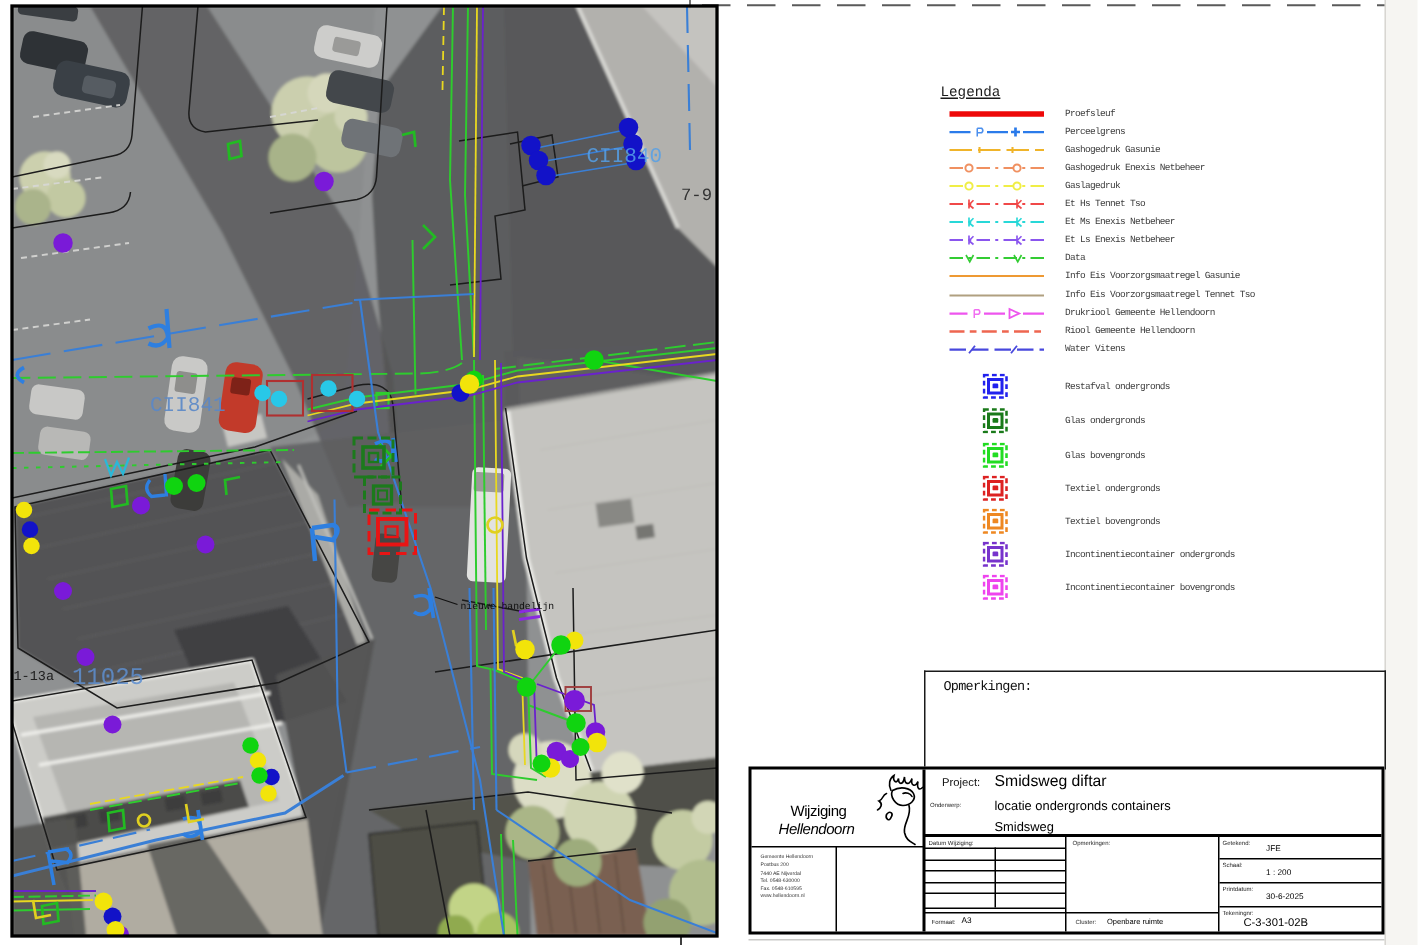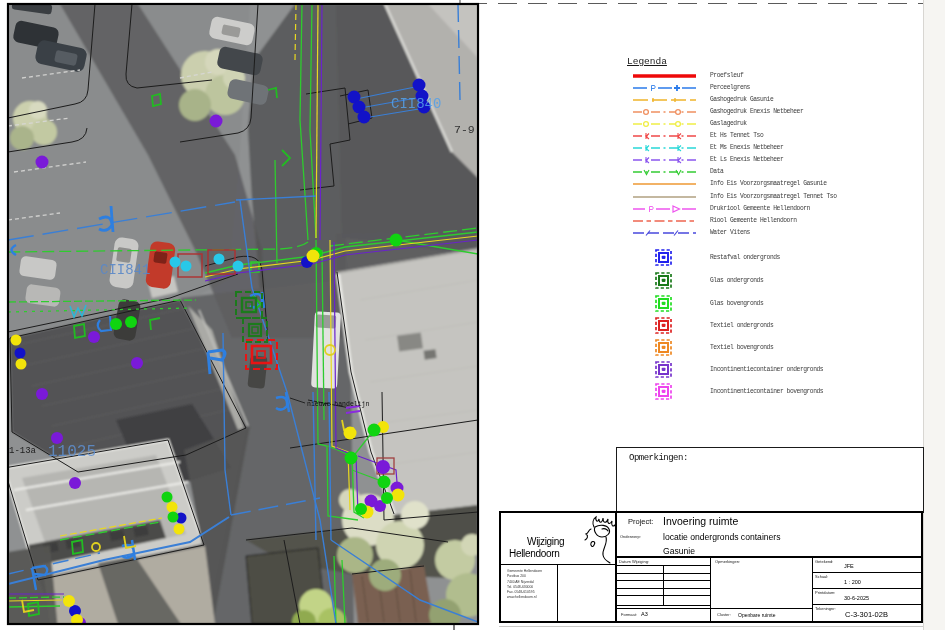--- a/index.html
+++ b/index.html
@@ -540,40 +540,40 @@
 <div class="cell" style="left:115px;top:82px;width:94px;height:1px;background:#000;"></div>
 <div class="cell" style="left:115px;top:91.5px;width:94px;height:1px;background:#000;"></div>
 <div class="cell" style="left:115px;top:94.5px;width:196px;height:1.2px;background:#000;"></div>
 <div class="cell" style="left:208.5px;top:43px;width:1px;height:65px;background:#000;"></div>
 <div class="cell" style="left:310.5px;top:43px;width:1.5px;height:65px;background:#000;"></div>
 <div class="cell" style="left:312px;top:59px;width:108px;height:1px;background:#000;"></div>
 <div class="cell" style="left:312px;top:75px;width:108px;height:1px;background:#000;"></div>
 <div class="cell" style="left:312px;top:91px;width:108px;height:1px;background:#000;"></div>
 
 <div class="cell" style="left:127px;top:4px;font-size:7.5px;color:#111;">Project:</div>
-<div class="cell" style="left:162px;top:2px;font-size:10.5px;color:#000;">Invoering ruimte</div>
+<div class="cell" style="left:162px;top:2px;font-size:10.5px;color:#000;">Smidsweg diftar</div>
 <div class="cell" style="left:119px;top:21px;font-size:4px;color:#222;">Onderwerp:</div>
 <div class="cell" style="left:162px;top:19px;font-size:8.6px;color:#000;">locatie ondergronds containers</div>
-<div class="cell" style="left:162px;top:33px;font-size:8.6px;color:#000;">Gasunie</div>
+<div class="cell" style="left:162px;top:33px;font-size:8.6px;color:#000;">Smidsweg</div>
 <div class="cell" style="left:118px;top:45.5px;font-size:4px;color:#222;">Datum Wijziging:</div>
 <div class="cell" style="left:214px;top:45.5px;font-size:4px;color:#222;">Opmerkingen:</div>
 <div class="cell" style="left:314px;top:45.5px;font-size:4px;color:#222;">Getekend:</div>
 <div class="cell" style="left:343px;top:50px;font-size:5.5px;color:#000;">JFE</div>
 <div class="cell" style="left:314px;top:61px;font-size:4px;color:#222;">Schaal:</div>
 <div class="cell" style="left:343px;top:66px;font-size:5.5px;color:#000;">1 : 200</div>
 <div class="cell" style="left:314px;top:77px;font-size:4px;color:#222;">Printdatum:</div>
 <div class="cell" style="left:343px;top:82px;font-size:5.5px;color:#000;">30-6-2025</div>
 <div class="cell" style="left:314px;top:93px;font-size:4px;color:#222;">Tekeningnr:</div>
-<div class="cell" style="left:344px;top:97px;font-size:7.5px;color:#000;">C-3-301-02B</div>
+<div class="cell" style="left:328px;top:97px;font-size:7.5px;color:#000;">C-3-301-02B</div>
 <div class="cell" style="left:120px;top:99px;font-size:4px;color:#222;">Formaat:</div>
 <div class="cell" style="left:140px;top:98px;font-size:5.5px;color:#000;">A3</div>
 <div class="cell" style="left:216px;top:99px;font-size:4px;color:#222;">Cluster:</div>
 <div class="cell" style="left:237px;top:98.5px;font-size:5px;color:#000;">Openbare ruimte</div>
 <div class="cell" style="left:26px;top:23px;font-size:10px;letter-spacing:-0.3px;color:#000;">Wijziging</div>
-<div class="cell" style="left:8px;top:34.5px;font-size:10px;letter-spacing:-0.3px;color:#000;">Hellendoorn</div>
+<div class="cell" style="left:18px;top:34.5px;font-size:10px;letter-spacing:-0.3px;color:#000;font-style:italic;">Hellendoorn</div>
 <div class="cell" style="left:6px;top:56px;font-size:3.4px;color:#333;line-height:5.3px;">Gemeente Hellendoorn<br>Postbus 200<br>7440 AE Nijverdal<br>Tel. 0548-630000<br>Fax. 0548-610595<br>www.hellendoorn.nl</div>
 
 <svg class="cell" style="left:76px;top:2px;" width="40" height="50" viewBox="0 0 40 50">
   <g fill="none" stroke="#000" stroke-width="1.1" stroke-linecap="round">
     <path d="M17,12 C15,8 16,4 19,2 C18,6 21,8 22,4 C22,8 25,9 26,3 C26,8 29,9 31,4 C30,9 33,10 35,6 C34,11 36,12 38,10"></path>
     <path d="M18,12 C23,9 30,10 32,14 C34,18 30,22 25,22 C20,22 16,16 18,12 Z"></path>
     <path d="M25,14 C27,13 30,14 31,16"></path>
     <path d="M14,14 C11,15 12,18 9,19 C12,21 10,24 8,25"></path>
     <path d="M14,28 C16,25 19,27 17,30 C16,33 13,31 14,28 Z"></path>
     <path d="M29,22 C31,29 25,34 26,40 C27,45 30,46 33,48"></path>

